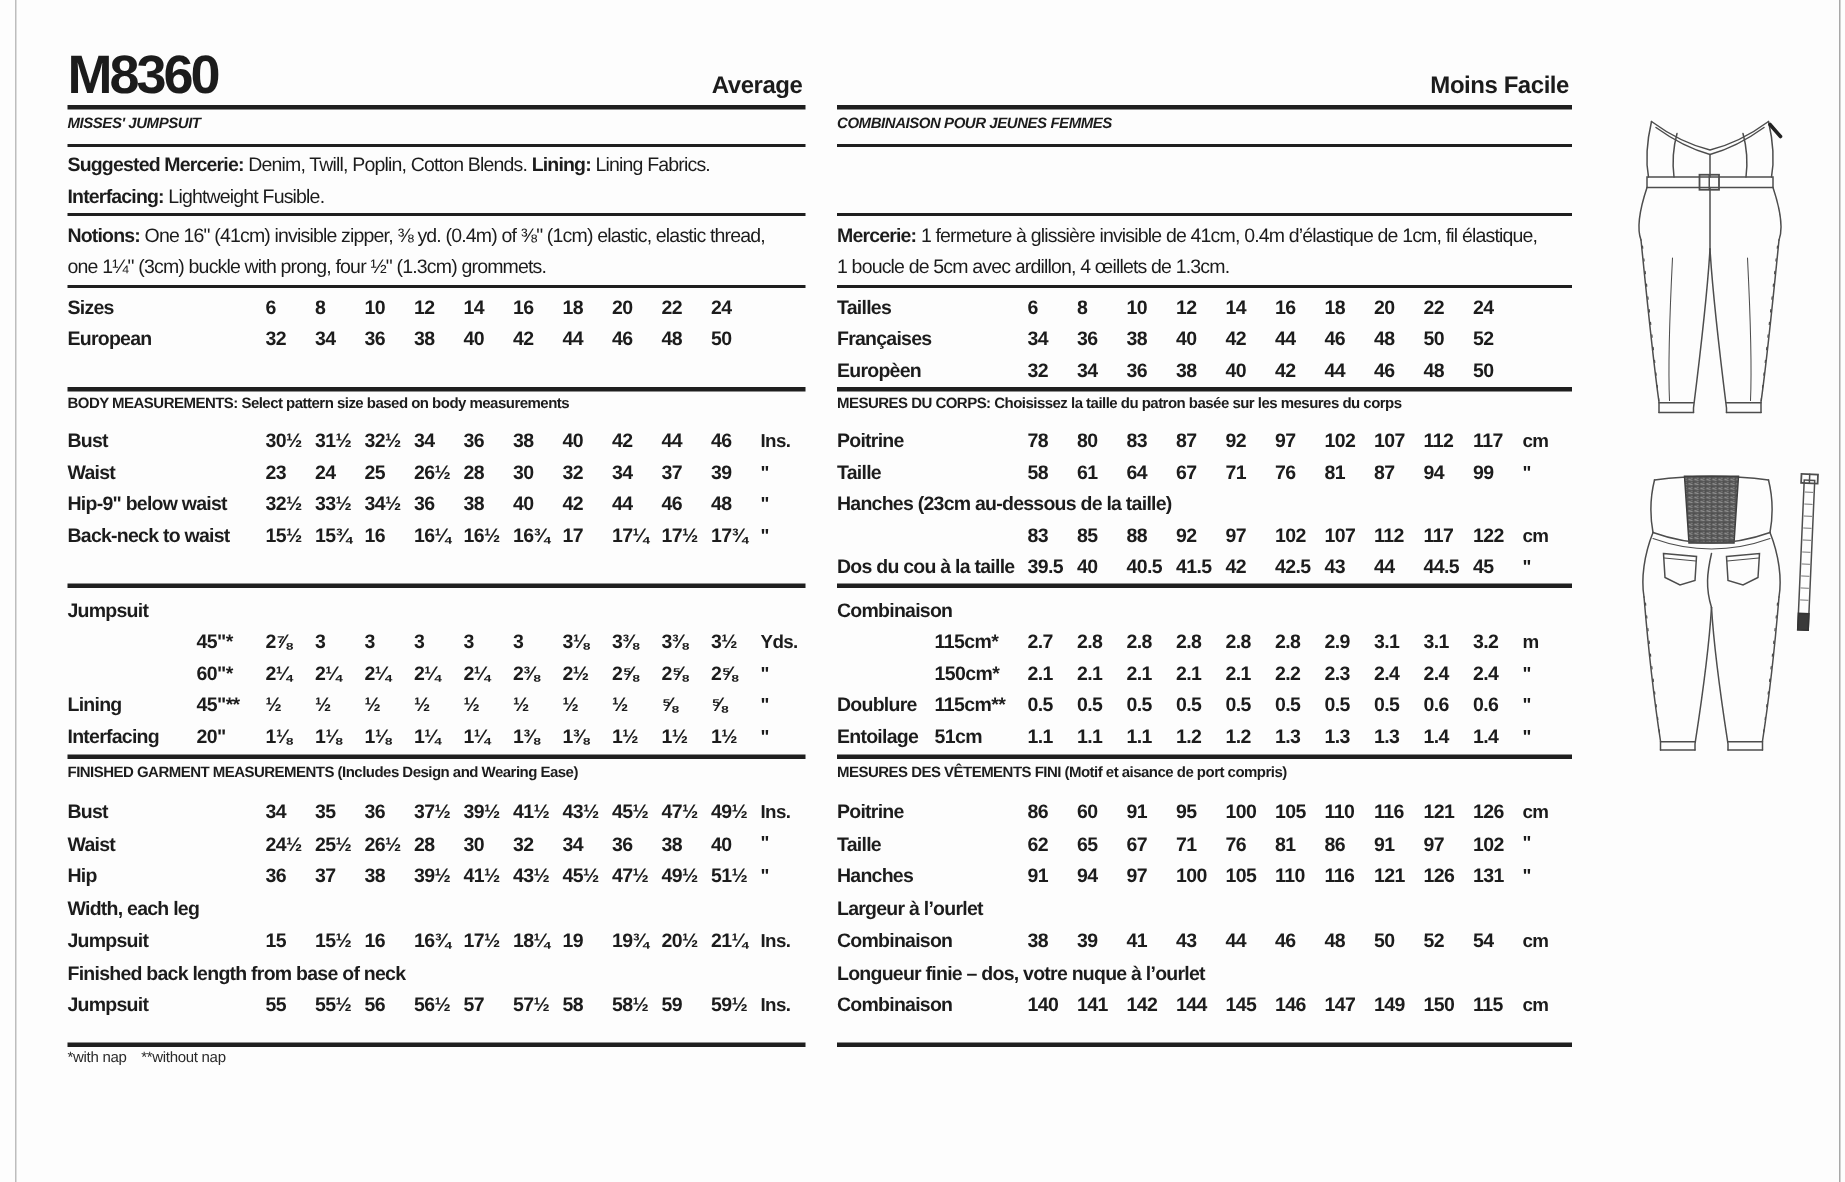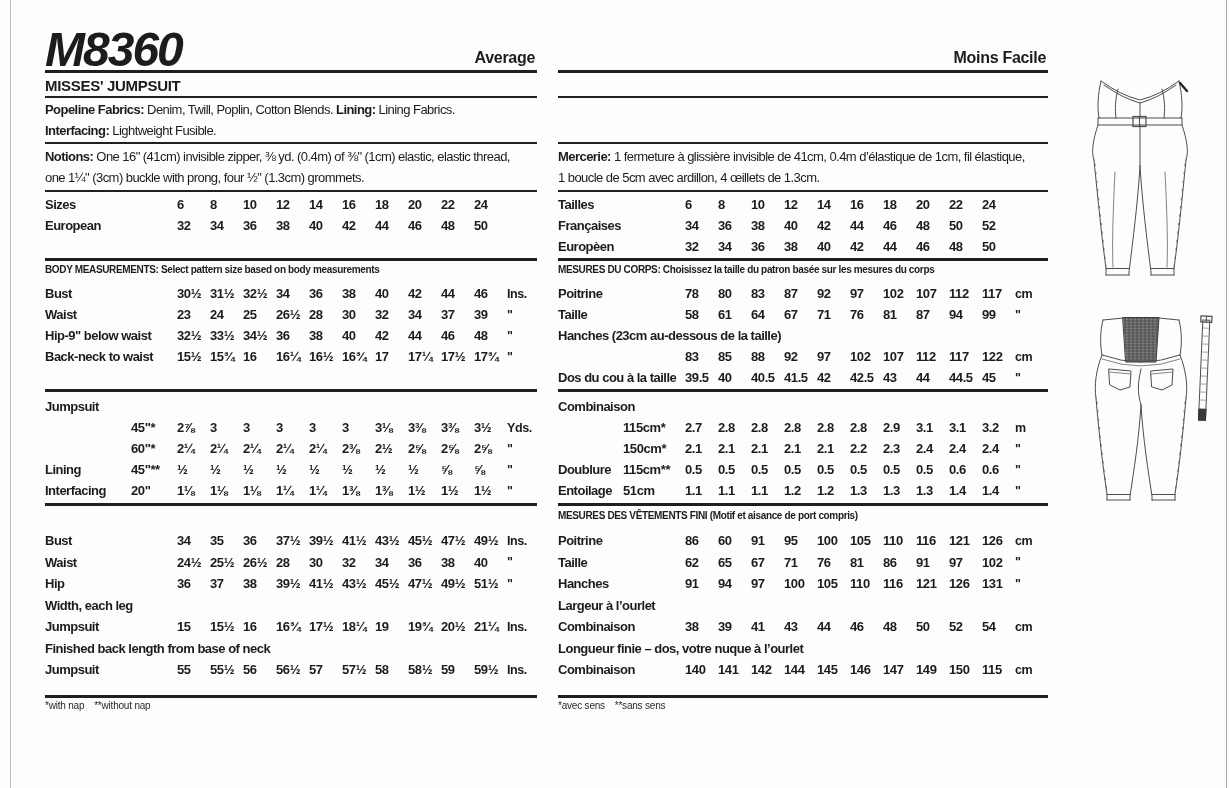--- a/index.html
+++ b/index.html
@@ -16,27 +16,27 @@
   .col{position:absolute;top:0;height:100%;}
   .col-en{left:45px;width:492px;}
   .col-fr{left:558px;width:490px;}
 
   .abs{position:absolute;left:0;width:100%;}
   .rule{position:absolute;left:0;width:100%;background:#1f1f1f;height:1.6px;}
   .rule.heavy{height:2.6px;}
 
   .big-title{
     position:absolute;left:0;top:30px;
-    font-size:48px;font-weight:800;letter-spacing:-2px;line-height:40px;font-style:italic;
+    font-size:36px;font-weight:800;letter-spacing:-2px;line-height:40px;
   }
   .difficulty{
     position:absolute;right:2px;top:49px;
     font-size:16px;font-weight:600;letter-spacing:-0.3px;
   }
-  .sec-title{font-size:15px;font-weight:700;letter-spacing:-0.3px;white-space:nowrap;}
+  .sec-title{font-size:10px;font-weight:700;letter-spacing:-0.3px;white-space:nowrap;font-style:italic;}
   .tbl-header{font-size:10px;font-weight:700;letter-spacing:-0.35px;white-space:nowrap;}
   .para{font-size:13px;line-height:21px;letter-spacing:-0.55px;}
   .para .b{font-weight:700;}
   .footnote{font-size:10px;font-weight:400;letter-spacing:-0.2px;color:#2a2a2a;}
 
   .mtable{position:absolute;left:0;width:100%;}
   .trow{display:grid;align-items:center;}
   .trow span{white-space:nowrap;overflow:visible;}
   .tlabel{font-size:13px;font-weight:700;letter-spacing:-0.5px;}
   .tspec{font-size:13px;font-weight:700;letter-spacing:-0.4px;}
@@ -59,21 +59,21 @@
 <div class="edge right"></div>
 
 <div class="col col-en">
   <div class="big-title">M8360</div>
   <div class="difficulty">Average</div>
   <div class="rule heavy" style="top:70px"></div>
 
   <div class="abs sec-title" style="top:77px">MISSES' JUMPSUIT</div>
   <div class="rule" style="top:96px"></div>
 
-  <div class="abs para" style="top:99px"><span class="b">Popeline Fabrics:</span><span> Denim, Twill, Poplin, Cotton Blends. </span><span class="b">Lining:</span><span> Lining Fabrics.</span><br><span class="b">Interfacing:</span><span> Lightweight Fusible.</span></div>
+  <div class="abs para" style="top:99px"><span class="b">Suggested Mercerie:</span><span> Denim, Twill, Poplin, Cotton Blends. </span><span class="b">Lining:</span><span> Lining Fabrics.</span><br><span class="b">Interfacing:</span><span> Lightweight Fusible.</span></div>
   <div class="rule" style="top:142px"></div>
 
   <div class="abs para" style="top:146px"><span class="b">Notions:</span><span> One 16" (41cm) invisible zipper, ⅜ yd. (0.4m) of ⅜" (1cm) elastic, elastic thread,</span><br><span>one 1¼" (3cm) buckle with prong, four ½" (1.3cm) grommets.</span></div>
   <div class="rule" style="top:190px"></div>
 
   <div class="mtable t-en" style="top:194px">
       <div class="trow">
         <span class="tlabel">Sizes</span>
         <span class="tval">6</span>
         <span class="tval">8</span>
@@ -226,20 +226,21 @@
         <span class="tval">1⅜</span>
         <span class="tval">1⅜</span>
         <span class="tval">1½</span>
         <span class="tval">1½</span>
         <span class="tval">1½</span>
         <span class="tunit">"</span>
       </div>
     </div>
 
   <div class="rule heavy" style="top:503px"></div>
+  <div class="abs tbl-header" style="top:510px">FINISHED GARMENT MEASUREMENTS (Includes Design and Wearing Ease)</div>
   <div class="mtable t-en fin" style="top:530px">
       <div class="trow">
         <span class="tlabel">Bust</span>
         <span class="tval">34</span>
         <span class="tval">35</span>
         <span class="tval">36</span>
         <span class="tval">37½</span>
         <span class="tval">39½</span>
         <span class="tval">41½</span>
         <span class="tval">43½</span>
@@ -313,20 +314,21 @@
     </div>
 
   <div class="rule heavy" style="top:695px"></div>
   <div class="abs footnote" style="top:700px">*with nap **without nap</div>
 </div>
 
 <div class="col col-fr">
   <div class="difficulty">Moins Facile</div>
   <div class="rule heavy" style="top:70px"></div>
 
+  <div class="abs sec-title" style="top:77px">COMBINAISON POUR JEUNES FEMMES</div>
   <div class="rule" style="top:96px"></div>
 
   <div class="rule" style="top:142px"></div>
 
   <div class="abs para" style="top:146px"><span class="b">Mercerie:</span><span> 1 fermeture à glissière invisible de 41cm, 0.4m d’élastique de 1cm, fil élastique,</span><br><span>1 boucle de 5cm avec ardillon, 4 œillets de 1.3cm.</span></div>
   <div class="rule" style="top:190px"></div>
 
   <div class="mtable t-fr" style="top:194px">
       <div class="trow">
         <span class="tlabel">Tailles</span>
@@ -579,21 +581,20 @@
         <span class="tval">146</span>
         <span class="tval">147</span>
         <span class="tval">149</span>
         <span class="tval">150</span>
         <span class="tval">115</span>
         <span class="tunit">cm</span>
       </div>
     </div>
 
   <div class="rule heavy" style="top:695px"></div>
-  <div class="abs footnote" style="top:700px">*avec sens **sans sens</div>
 </div>
 
 <div class="illus" style="left:1085px;top:72px;width:112px;height:215px">
   <svg width="112" height="215" viewBox="0 0 112 215" fill="none" stroke="#4d4d4d" stroke-width="1" stroke-linecap="round">
 
     <path d="M16,9 Q35,23 55,28 Q75,23 94,9"></path>
     <path d="M19,13 Q37,26 55,31 Q73,26 91,13"></path>
 
     <path d="M16,9 C13,22 12,35 14,46"></path>
     <path d="M94,9 C97,22 98,35 96,46"></path>

